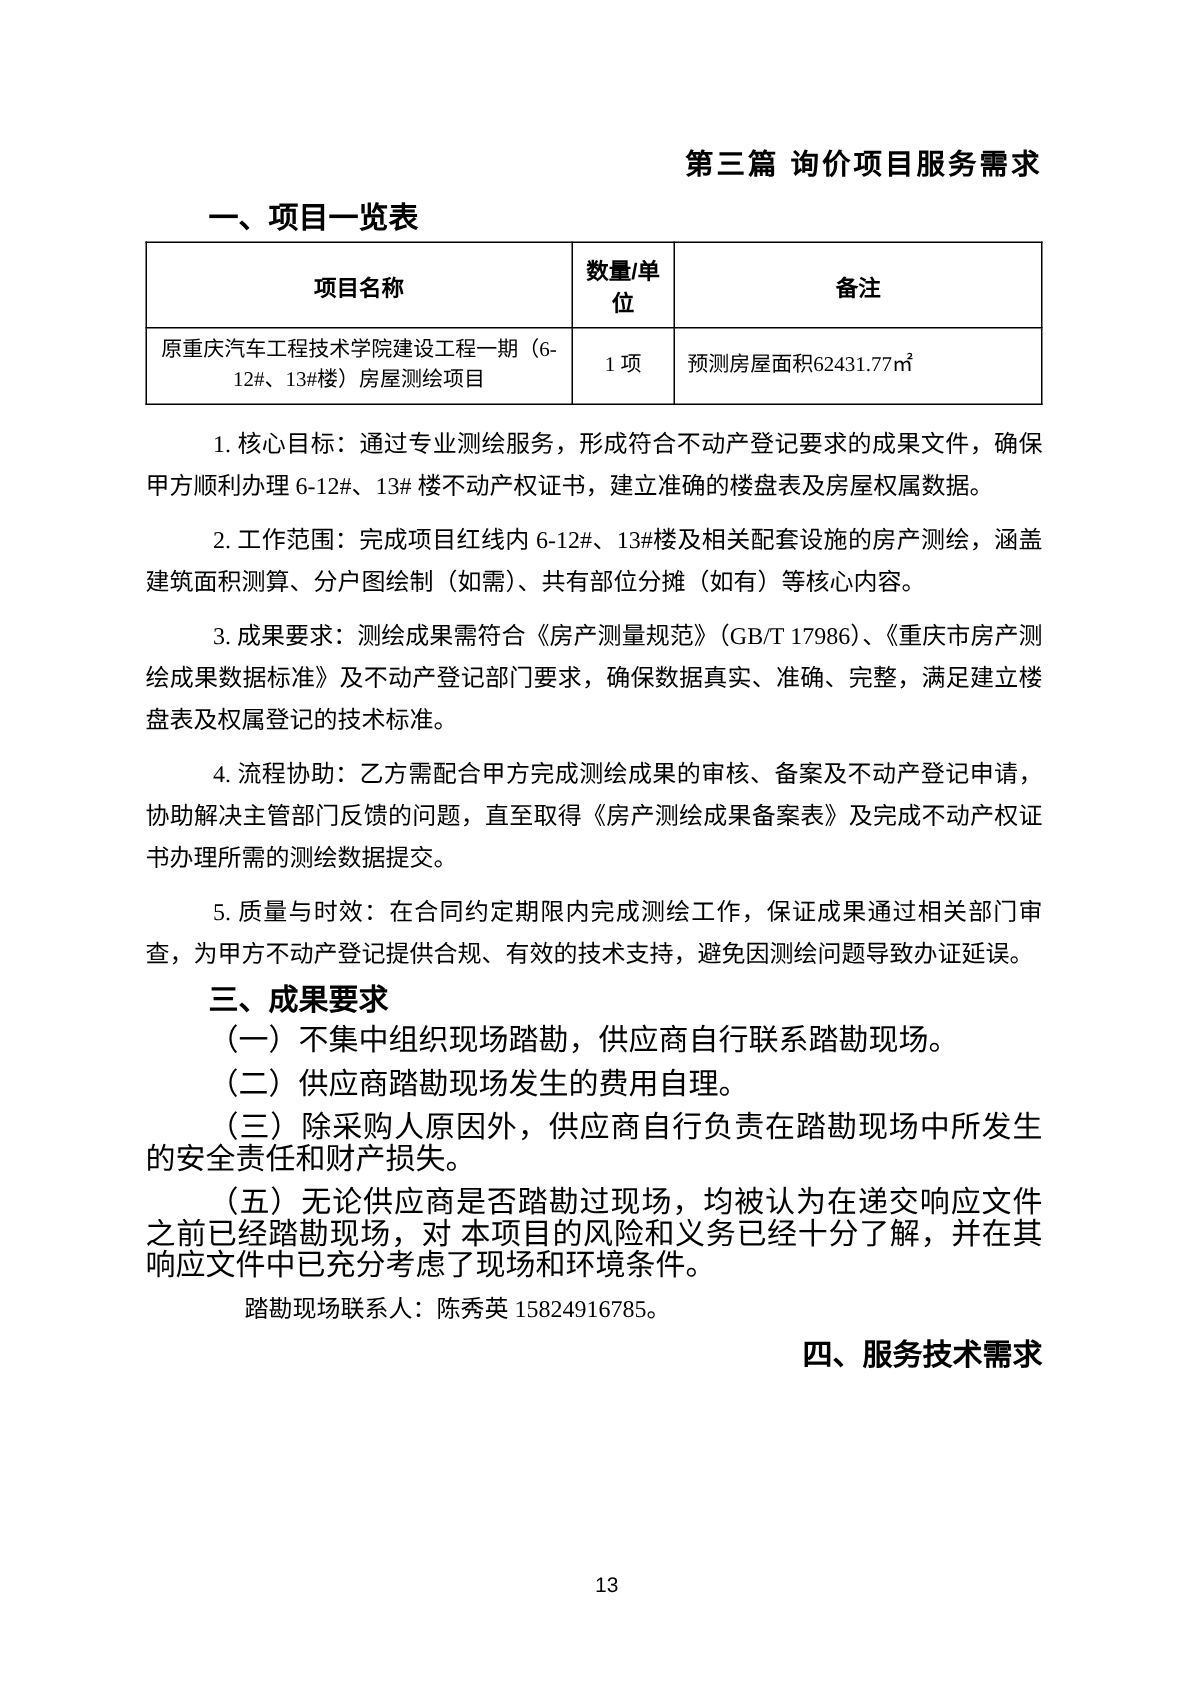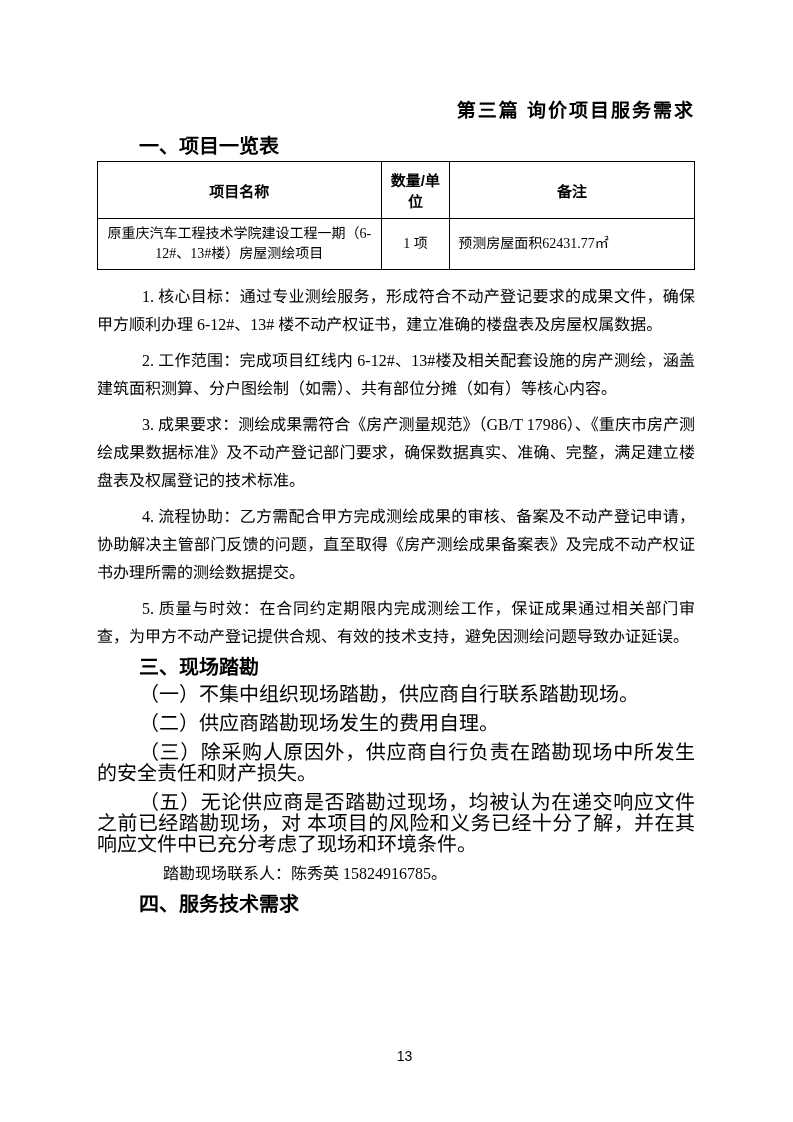--- a/index.html
+++ b/index.html
@@ -33,21 +33,21 @@
     font-family: Liberation Mono, monospace;
     font-weight: bold;
     font-size: 20px;
     line-height: 20px;
     margin: 0 0 4px 0;
     text-indent: 42px;
   }
   .heading-table { margin-bottom: 3px; }
   .heading-goals { margin-bottom: 5px; }
   .heading-survey { margin-bottom: 5px; }
-  .heading-tech { margin: 2px 0 0 0; }
+  .heading-tech { margin: 2px 0 0 0; text-align: right; }
 
   table.project-table {
     width: 100%;
     border-collapse: collapse;
     table-layout: fixed;
     margin: 0 0 13px 0;
   }
   table.project-table th,
   table.project-table td {
     border: 1px solid #000;
@@ -134,21 +134,21 @@
     </tbody>
   </table>
 
 
   <p class="para">1. 核心目标：通过专业测绘服务，形成符合不动产登记要求的成果文件，确保甲方顺利办理 6-12#、13# 楼不动产权证书，建立准确的楼盘表及房屋权属数据。</p>
   <p class="para">2. 工作范围：完成项目红线内 6-12#、13#楼及相关配套设施的房产测绘，涵盖建筑面积测算、分户图绘制（如需）、共有部位分摊（如有）等核心内容。</p>
   <p class="para">3. 成果要求：测绘成果需符合《房产测量规范》（GB/T 17986）、《重庆市房产测绘成果数据标准》及不动产登记部门要求，确保数据真实、准确、完整，满足建立楼盘表及权属登记的技术标准。</p>
   <p class="para">4. 流程协助：乙方需配合甲方完成测绘成果的审核、备案及不动产登记申请，协助解决主管部门反馈的问题，直至取得《房产测绘成果备案表》及完成不动产权证书办理所需的测绘数据提交。</p>
   <p class="para">5. 质量与时效：在合同约定期限内完成测绘工作，保证成果通过相关部门审查，为甲方不动产登记提供合规、有效的技术支持，避免因测绘问题导致办证延误。</p>
 
-  <div class="sec-heading heading-survey">三、现场踏勘</div>
+  <div class="sec-heading heading-survey">三、成果要求</div>
 
   <p class="item">（一）不集中组织现场踏勘，供应商自行联系踏勘现场。</p>
   <p class="item">（二）供应商踏勘现场发生的费用自理。</p>
   <p class="item">（三）除采购人原因外，供应商自行负责在踏勘现场中所发生的安全责任和财产损失。</p>
   <p class="item">（五）无论供应商是否踏勘过现场，均被认为在递交响应文件之前已经踏勘现场，对 本项目的风险和义务已经十分了解，并在其响应文件中已充分考虑了现场和环境条件。</p>
 
   <p class="contact-line">踏勘现场联系人：陈秀英 15824916785。</p>
 
   <div class="sec-heading heading-tech">四、服务技术需求</div>
 

